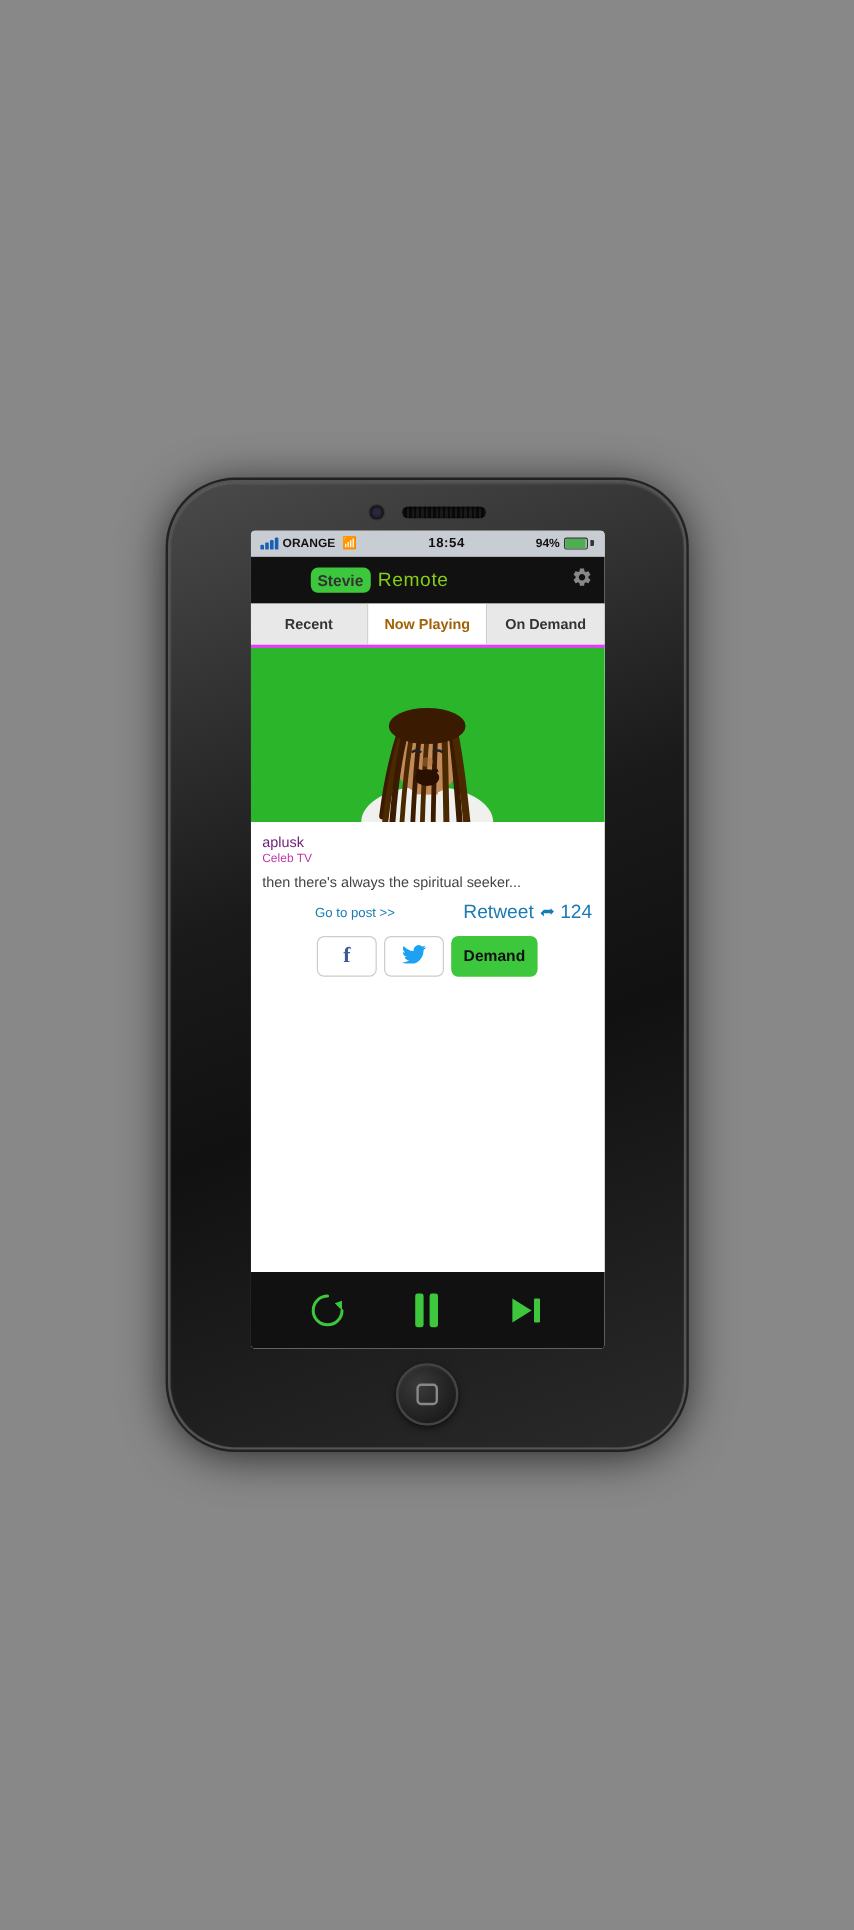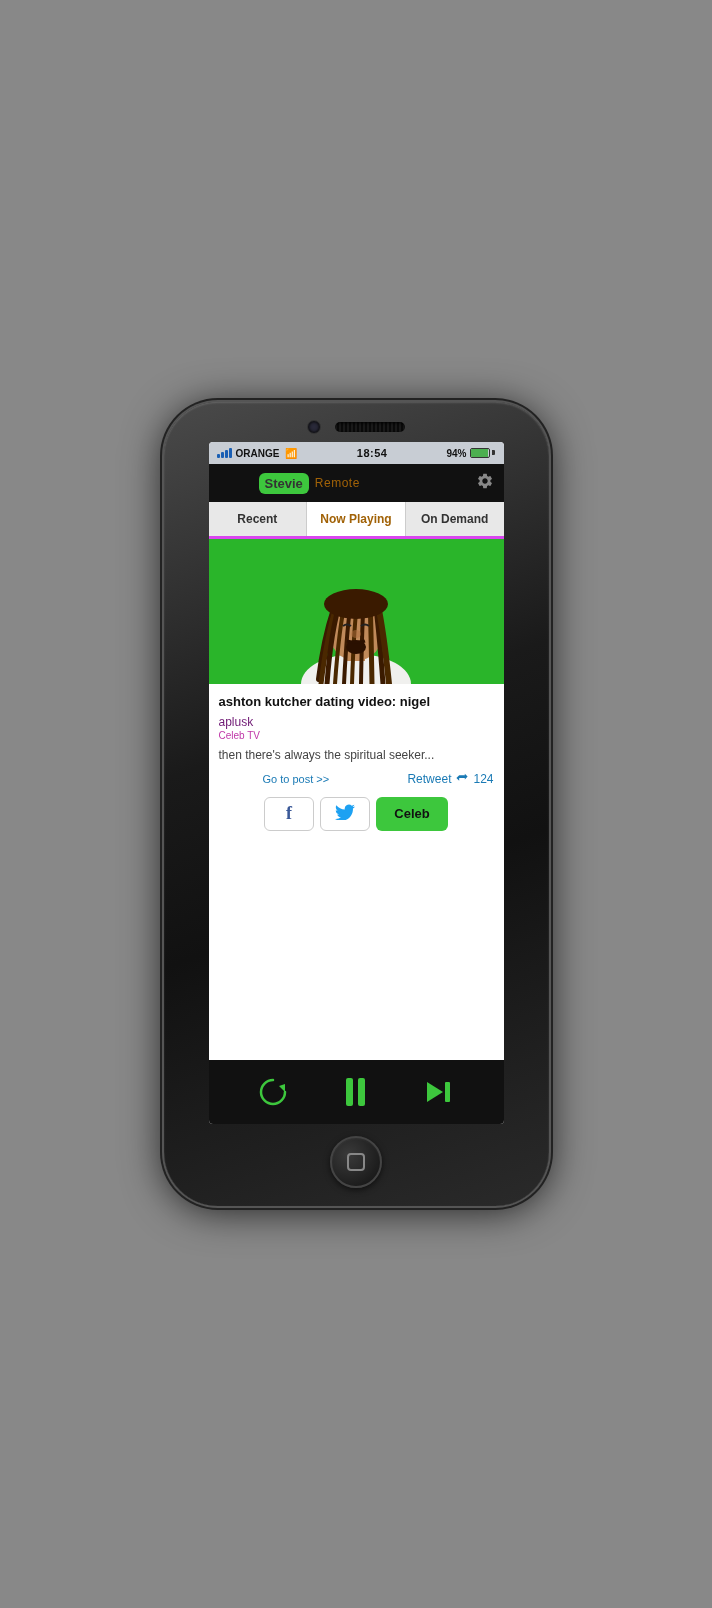--- a/index.html
+++ b/index.html
@@ -7,21 +7,21 @@
     body {
       background: #888;
       display: flex;
       justify-content: center;
       align-items: center;
       min-height: 100vh;
       font-family: -apple-system, 'Helvetica Neue', Arial, sans-serif;
     }
 
     .phone-outer {
-      width: 385px;
+      width: 428px;
       height: 804px;
       background: linear-gradient(160deg, #4a4a4a 0%, #1a1a1a 40%, #111 60%, #2a2a2a 100%);
       border-radius: 54px;
       position: relative;
       box-shadow:
         0 0 0 2px #555,
         0 0 0 4px #222,
         0 4px 40px rgba(0,0,0,0.8),
         inset 0 1px 2px rgba(255,255,255,0.15);
       display: flex;
@@ -184,23 +184,23 @@
       background: #3dc73d;
       border-radius: 6px;
       padding: 3px 6px;
       font-size: 13px;
       font-weight: 600;
       color: #333;
       margin-left: 40px;
     }
 
     .logo-text {
-      font-size: 12px;
+      font-size: 16px;
       font-weight: 400;
-      color: #a16207;
+      color: #84cc16;
       letter-spacing: 0.5px;
     }
 
     .gear-icon {
       color: #888;
       font-size: 16px;
     }
 
     
     .tab-bar {
@@ -287,23 +287,23 @@
     }
 
     .go-to-post {
       font-size: 11px;
       color: #1a7ab5;
       cursor: pointer;
     }
 
     .retweet-area {
       display: flex;
-      align-items: center;
+      align-items: flex-end;
       gap: 4px;
-      font-size: 12px;
+      font-size: 16px;
       color: #1a7ab5;
     }
 
     .retweet-icon {
       font-size: 12px;
       color: #1a7ab5;
     }
 
     .share-buttons {
       display: flex;
@@ -507,21 +507,20 @@
 
             <ellipse cx="147" cy="95" rx="5" ry="4" fill="#b07040" opacity="0.5"></ellipse>
 
             <ellipse cx="147" cy="108" rx="10" ry="7" fill="#2a1000"></ellipse>
 
             <path d="M138,102 Q147,105 156,102" stroke="#2a1000" stroke-width="3" fill="none"></path>
           </svg>
         </div>
 
         <div class="post-content">
-          <div class="post-title">ashton kutcher dating video: nigel</div>
           <div class="post-author">aplusk</div>
           <div class="post-category">Celeb TV</div>
           <div class="post-description">then there's always the spiritual seeker...</div>
 
           <div class="post-actions">
             <span class="go-to-post">Go to post &gt;&gt;</span>
             <div class="retweet-area">
               <span>Retweet</span>
               <span class="retweet-icon">
                 <svg width="14" height="12" viewBox="0 0 20 16" fill="#1a7ab5">
@@ -536,21 +535,21 @@
             <div class="share-btn-facebook">
               <span class="fb-f">f</span>
             </div>
             <div class="share-btn-twitter">
               <span style="color:#1da1f2; font-size:18px;">
                 <svg width="20" height="18" viewBox="0 0 24 20" fill="#1da1f2">
                   <path d="M23.954 4.569a10 10 0 0 1-2.825.775 4.958 4.958 0 0 0 2.163-2.723c-.951.555-2.005.959-3.127 1.184a4.92 4.92 0 0 0-8.384 4.482C7.691 8.094 4.066 6.13 1.64 3.161a4.822 4.822 0 0 0-.666 2.475c0 1.71.87 3.213 2.188 4.096a4.904 4.904 0 0 1-2.228-.616v.061a4.923 4.923 0 0 0 3.946 4.827 4.996 4.996 0 0 1-2.212.085 4.937 4.937 0 0 0 4.604 3.417 9.868 9.868 0 0 1-6.102 2.105c-.39 0-.779-.023-1.17-.067a13.995 13.995 0 0 0 7.557 2.209c9.054 0 13.999-7.496 13.999-13.986 0-.209 0-.42-.015-.63a9.936 9.936 0 0 0 2.46-2.548l-.047-.02z"></path>
                 </svg>
               </span>
             </div>
-            <button class="share-btn-main">Celeb</button>
+            <button class="share-btn-main">Demand</button>
           </div>
         </div>
       </div>
 
       <div class="player-controls">
         <div class="ctrl-btn">
           <svg width="32" height="32" viewBox="0 0 32 32" fill="#3dc73d">
             <path d="M16 4 C9.373 4 4 9.373 4 16 C4 22.627 9.373 28 16 28 C22.627 28 28 22.627 28 16" stroke="#3dc73d" stroke-width="2.5" fill="none" stroke-linecap="round"></path>
             <polygon points="28,8 22,10 28,16" fill="#3dc73d"></polygon>
           </svg>

